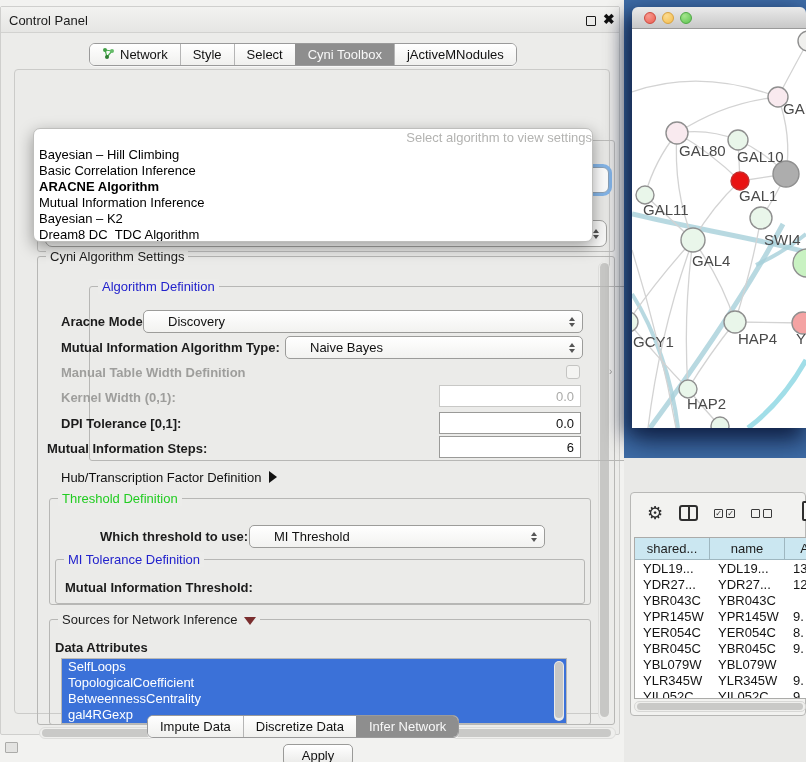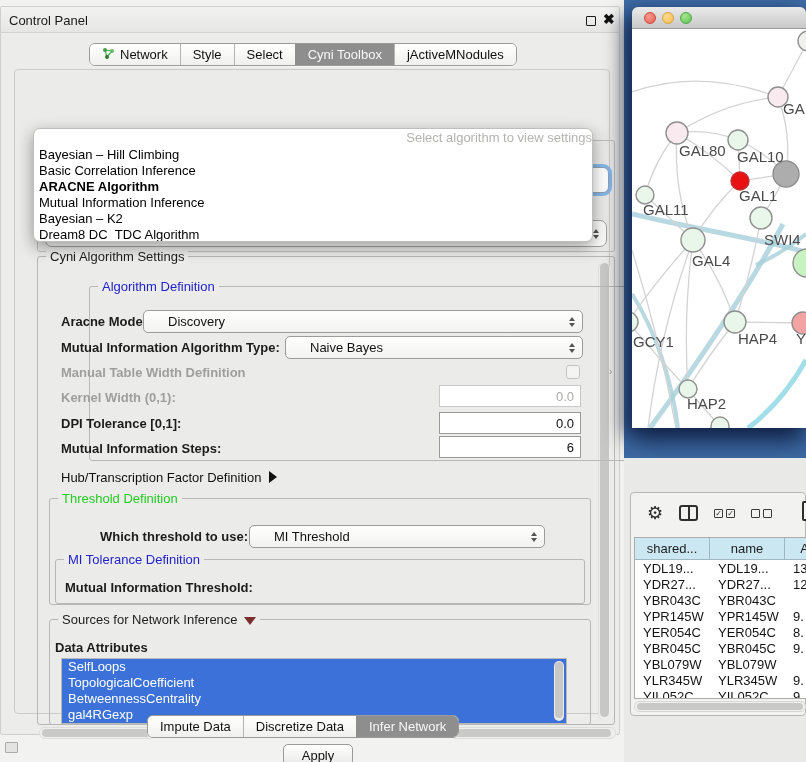--- a/index.html
+++ b/index.html
@@ -199,21 +199,21 @@
       <span class="lbl dis" style="left:46px; top:320px;">Kernel Width (0,1):</span>
       <div class="field dis" style="left:424px; top:315px; width:142px; height:22px;">
           <span>0.0</span>
         </div>
 
       <span class="lbl" style="left:46px; top:346px;">DPI Tolerance [0,1]:</span>
       <div class="field" style="left:424px; top:342px; width:142px; height:22px;">
           <span>0.0</span>
         </div>
 
-      <span class="lbl" style="left:46px; top:371px;">Mutual Information Steps:</span>
+      <span class="lbl" style="left:32px; top:371px;">Mutual Information Steps:</span>
       <div class="field" style="left:424px; top:366px; width:142px; height:22px;">
           <span>6</span>
         </div>
 
       <span class="lbl plain" style="left:46px; top:400px;"><span>Hub/Transcription Factor Definition</span><span class="arrow-right"></span></span>
 
       <div class="groupbox" style="left:34px; top:428px; width:542px; height:107px;padding-left:20px;">
         <span class="gb-title green">Threshold Definition</span>
       </div>
 

